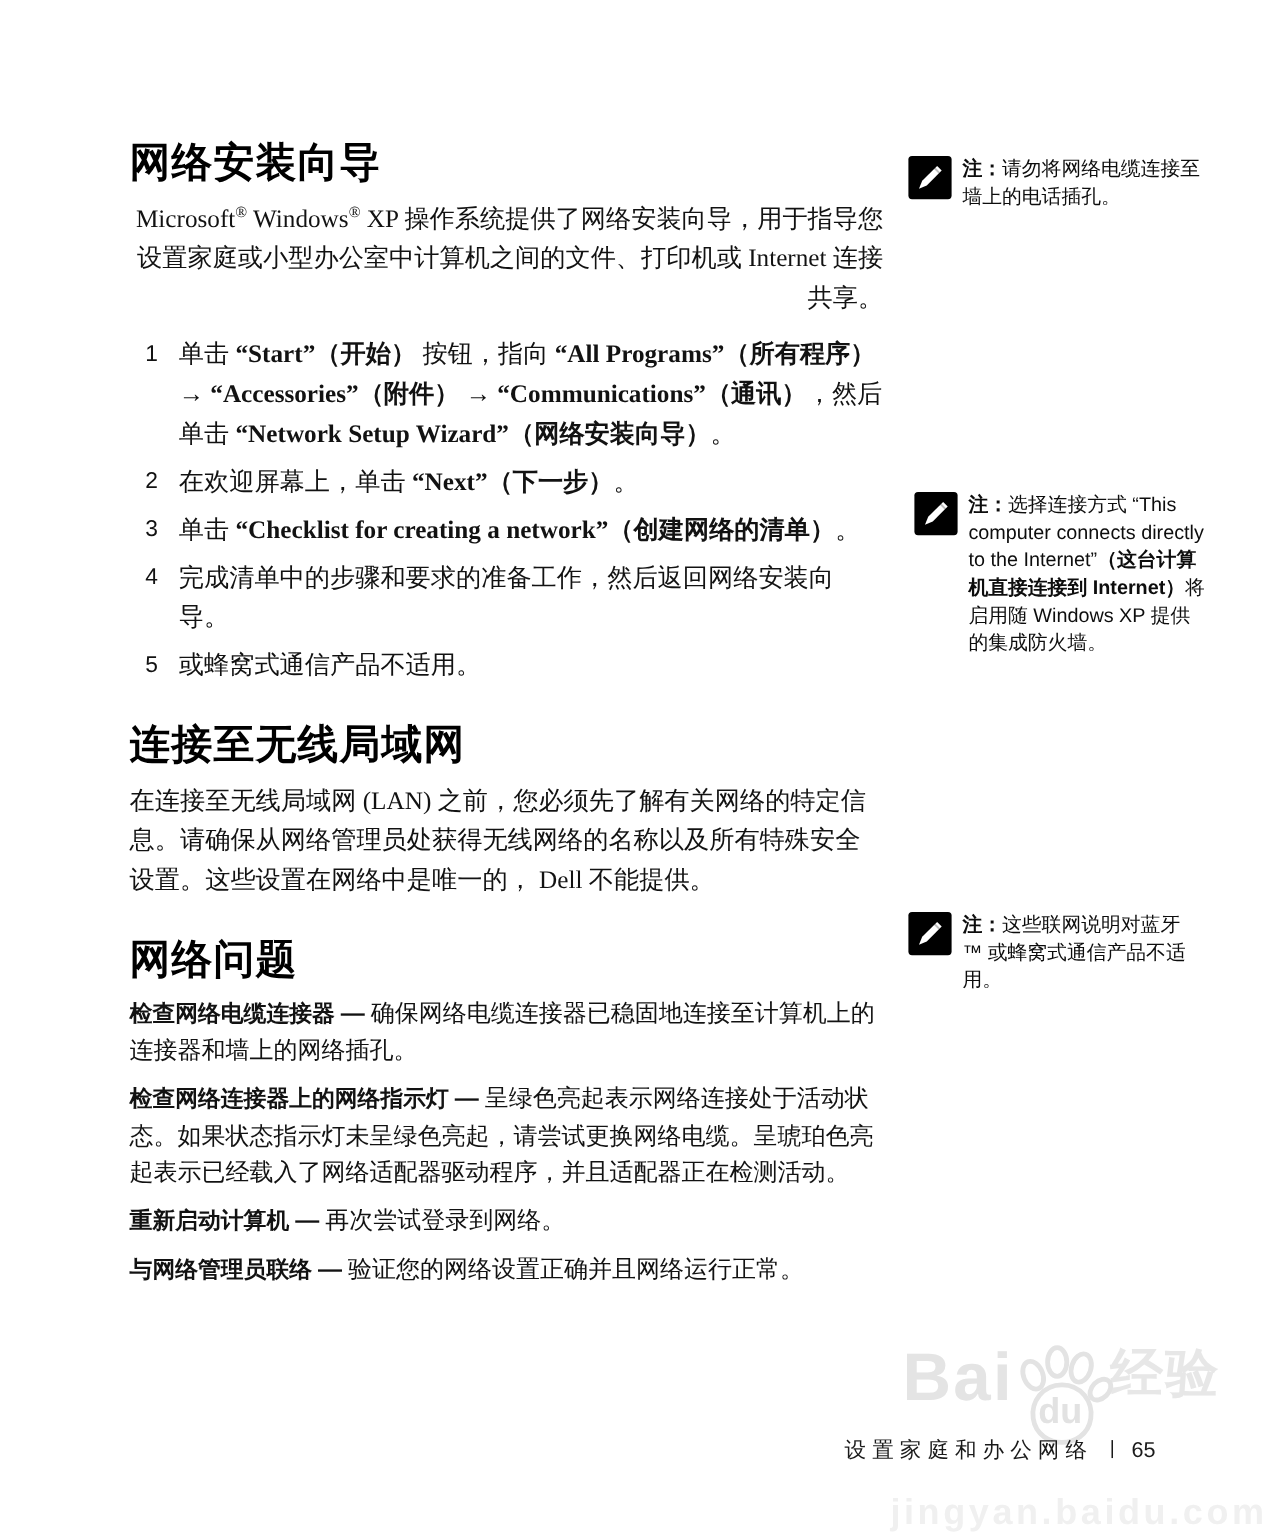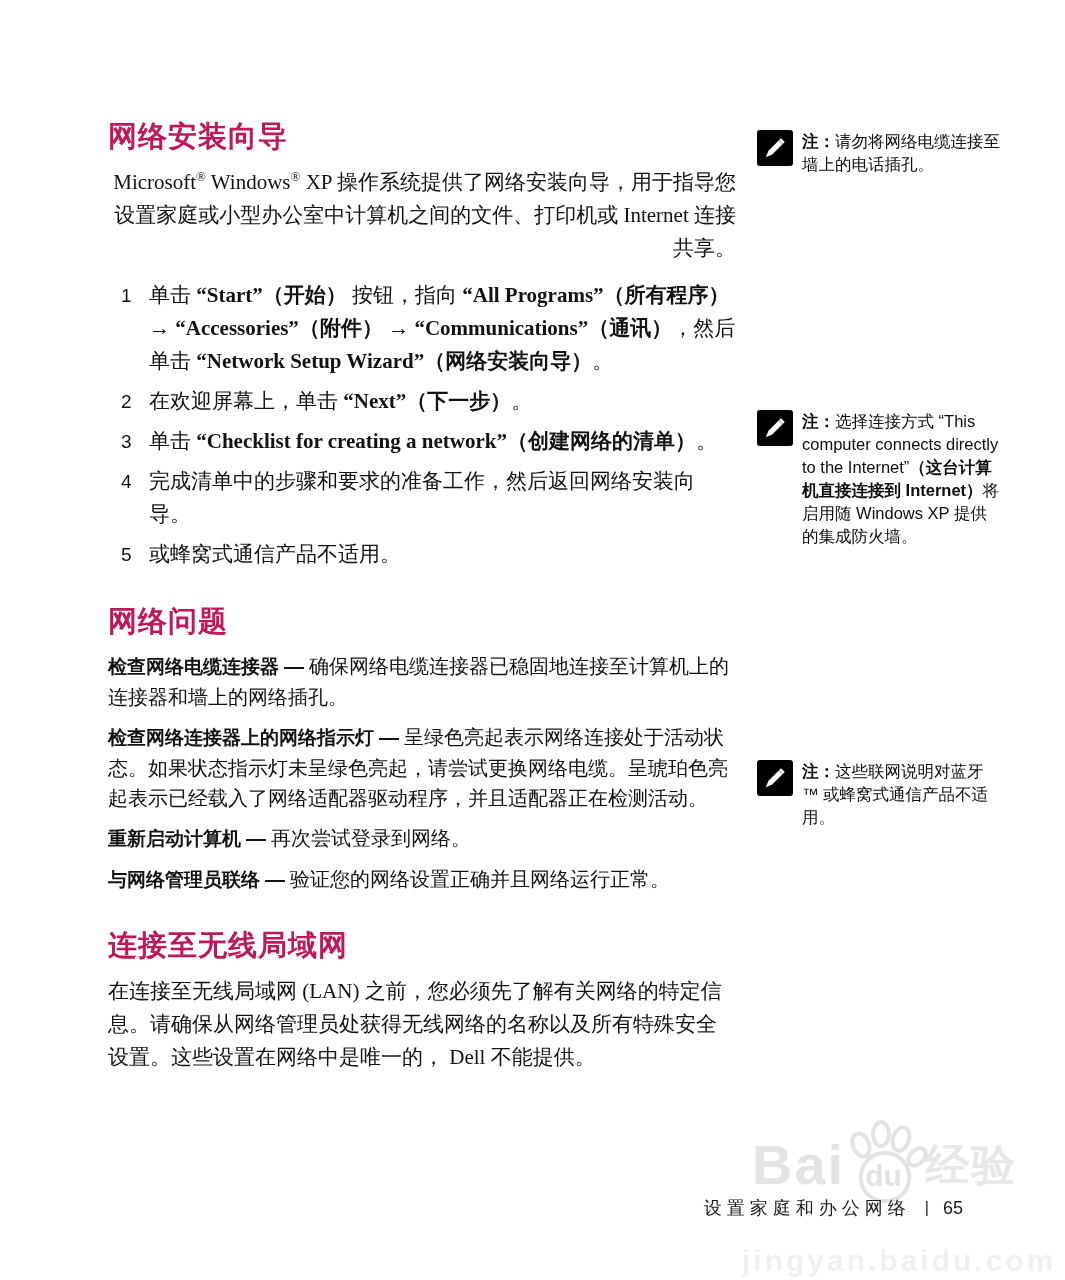--- a/index.html
+++ b/index.html
@@ -3,21 +3,21 @@
 <meta charset="utf-8">
 <style>
   html,body{margin:0;padding:0;}
   body{
     width:1065px;height:1280px;position:relative;background:#ffffff;
     font-family:"Liberation Serif",serif;color:#121212;overflow:hidden;
   }
   .main{position:absolute;left:108px;top:116px;width:628px;}
   h1{
     font-family:"Liberation Sans",sans-serif;font-weight:bold;
-    font-size:29px;line-height:40px;margin:0 0 10px 0;letter-spacing:1px;color:#be185d;
+    font-size:34px;line-height:40px;margin:0 0 10px 0;letter-spacing:1px;color:#000000;
   }
   .body-text{font-size:21px;line-height:33px;margin:0;}
   .intro{margin-bottom:14px;text-align:right;}
   ol.steps{list-style:none;margin:0;padding:0;}
   ol.steps li{
     display:flex;align-items:flex-start;margin:0 0 7px 0;
     font-size:21px;line-height:33px;
   }
   ol.steps .num{
     font-family:"Liberation Sans",sans-serif;font-size:19px;line-height:33px;
@@ -39,21 +39,21 @@
     width:36px;height:36px;background:#000;border-radius:3px;flex:none;
     display:flex;align-items:center;justify-content:center;
   }
   .note-text{
     font-family:"Liberation Sans",sans-serif;font-size:16.5px;line-height:23px;
     width:200px;color:#0d0d0d;
   }
   .note-text .b{font-weight:bold;}
   .watermark{
     position:absolute;left:752px;top:1120px;width:270px;height:90px;z-index:0;
-    display:flex;align-items:center;color:#e4e4e4;
+    display:flex;align-items:flex-start;color:#e4e4e4;
     font-family:"Liberation Sans",sans-serif;font-weight:bold;user-select:none;
   }
   .wm-latin{font-size:56px;line-height:56px;letter-spacing:2px;}
   .wm-cn{font-size:44px;line-height:50px;letter-spacing:2px;color:#e7e7e7;}
   .wm-paw{position:relative;width:92px;height:92px;flex:none;margin:0 -6px;}
   .wm-du{
     position:absolute;left:26px;top:40px;font-size:30px;color:#e2e2e2;
   }
   .wm-url{
     position:absolute;left:742px;top:1244px;z-index:0;
@@ -111,20 +111,25 @@
       <span class="num">4</span>
       <span class="step-body"><span>完成清单中的步骤和要求的准备工作，然后返回网络安装向导。</span></span>
     </li>
     <li>
       <span class="num">5</span>
       <span class="step-body"><span>或蜂窝式通信产品不适用。</span></span>
     </li>
   </ol>
 
   <div class="section">
+    <h1>连接至无线局域网</h1>
+    <p class="body-text">在连接至无线局域网 (LAN) 之前，您必须先了解有关网络的特定信息。请确保从网络管理员处获得无线网络的名称以及所有特殊安全设置。这些设置在网络中是唯一的， Dell 不能提供。</p>
+  </div>
+
+  <div class="section">
     <h1>网络问题</h1>
     <p class="entry">
       <span class="lbl">检查网络电缆连接器</span>
       <span class="dash">—</span>
       <span>确保网络电缆连接器已稳固地连接至计算机上的连接器和墙上的网络插孔。</span>
     </p>
     <p class="entry">
       <span class="lbl">检查网络连接器上的网络指示灯</span>
       <span class="dash">—</span>
       <span>呈绿色亮起表示网络连接处于活动状态。如果状态指示灯未呈绿色亮起，请尝试更换网络电缆。呈琥珀色亮起表示已经载入了网络适配器驱动程序，并且适配器正在检测活动。</span>
@@ -134,38 +139,33 @@
       <span class="dash">—</span>
       <span>再次尝试登录到网络。</span>
     </p>
     <p class="entry">
       <span class="lbl">与网络管理员联络</span>
       <span class="dash">—</span>
       <span>验证您的网络设置正确并且网络运行正常。</span>
     </p>
   </div>
 
-  <div class="section">
-    <h1>连接至无线局域网</h1>
-    <p class="body-text">在连接至无线局域网 (LAN) 之前，您必须先了解有关网络的特定信息。请确保从网络管理员处获得无线网络的名称以及所有特殊安全设置。这些设置在网络中是唯一的， Dell 不能提供。</p>
-  </div>
-
 </div>
 
 <div class="note" style="top:130px;">
   <span class="note-icon">
     <svg width="26" height="26" viewBox="0 0 24 24">
       <path fill="#ffffff" d="M3.5 20.5 L6 14.5 L17.5 3 L21 6.5 L9.5 18 Z"></path>
       <path fill="#000000" d="M16.2 4.3 L19.7 7.8 L18.6 8.9 L15.1 5.4 Z" opacity="0.25"></path>
     </svg>
   </span>
   <span class="note-text"><span class="b">注：</span><span>请勿将网络电缆连接至墙上的电话插孔。</span></span>
 </div>
 
-<div class="note" style="top:410px;">
+<div class="note" style="top:410px;justify-content:flex-end;">
   <span class="note-icon">
     <svg width="26" height="26" viewBox="0 0 24 24">
       <path fill="#ffffff" d="M3.5 20.5 L6 14.5 L17.5 3 L21 6.5 L9.5 18 Z"></path>
       <path fill="#000000" d="M16.2 4.3 L19.7 7.8 L18.6 8.9 L15.1 5.4 Z" opacity="0.25"></path>
     </svg>
   </span>
   <span class="note-text"><span class="b">注：</span><span>选择连接方式 “This computer connects directly to the Internet”</span><span class="b">（这台计算机直接连接到 Internet）</span><span>将启用随 Windows XP 提供的集成防火墙。</span></span>
 </div>
 
 <div class="note" style="top:760px;">

